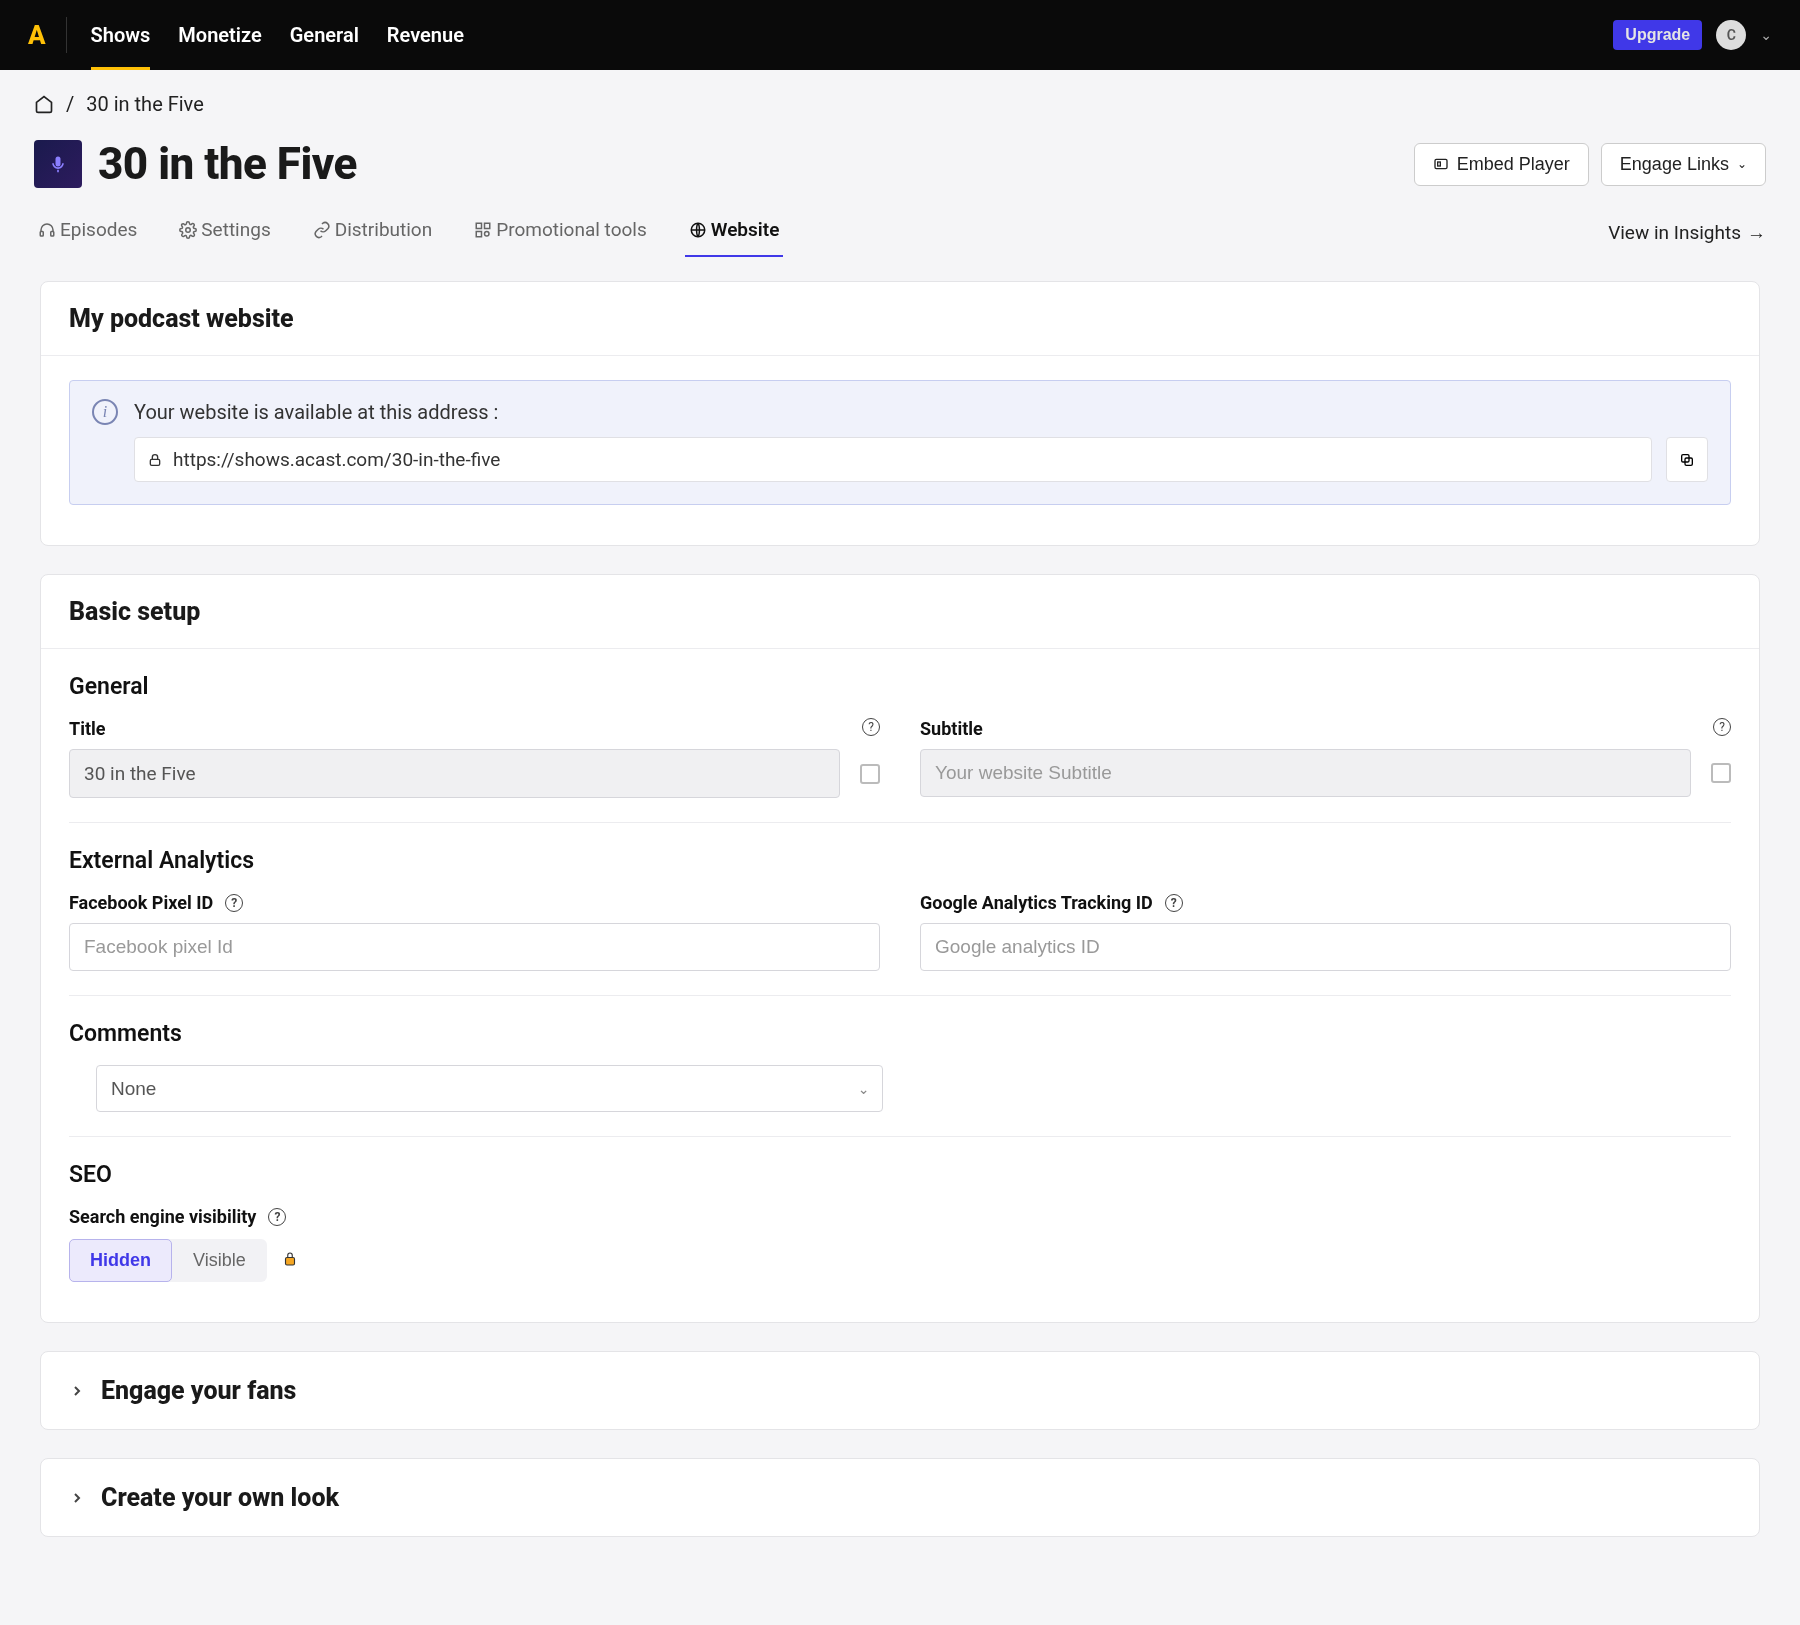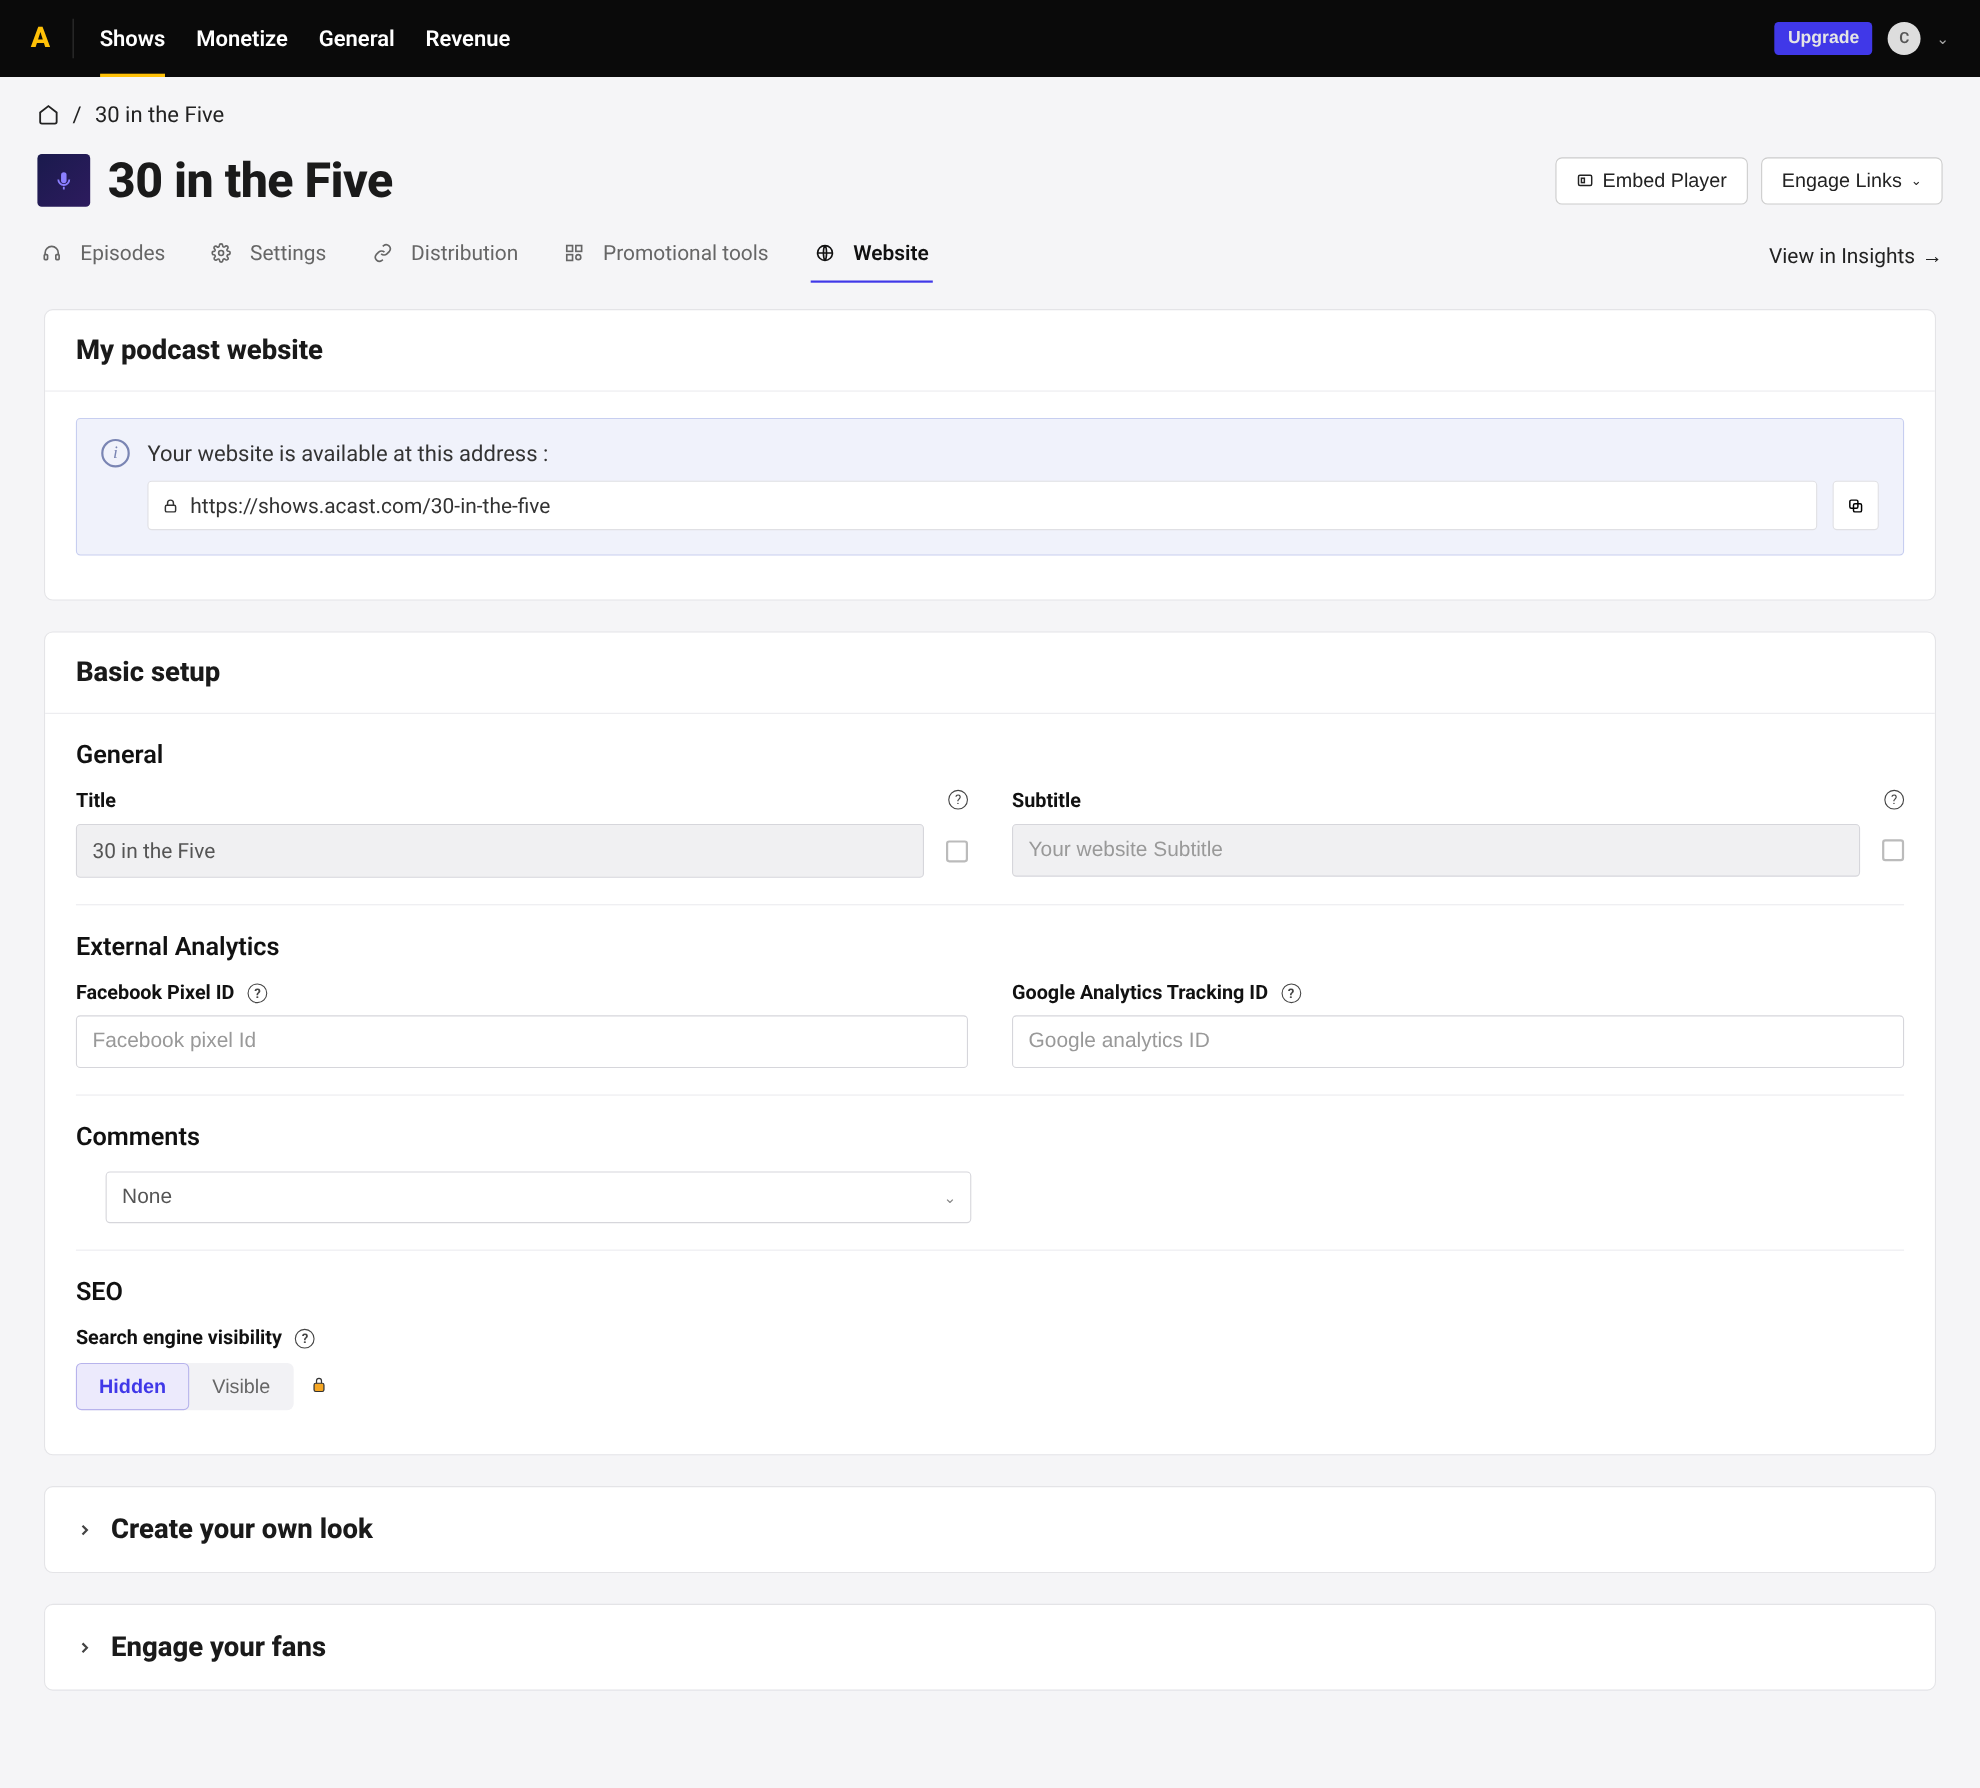--- a/index.html
+++ b/index.html
@@ -25,21 +25,21 @@
 .title-row { display: flex; align-items: center; padding: 12px 34px 18px; }
 .show-art { width: 48px; height: 48px; border-radius: 4px; background: linear-gradient(135deg, #1a1a4d 0%, #2d1b5e 100%); margin-right: 16px; display: flex; align-items: center; justify-content: center; }
 .show-art svg { width: 20px; height: 20px; color: #8b7fff; }
 .show-title { font-size: 44px; font-weight: 800; letter-spacing: -0.5px; }
 .title-actions { margin-left: auto; display: flex; gap: 12px; }
 .btn-outline { background: #fff; border: 1px solid #ccc; border-radius: 6px; padding: 10px 18px; font-size: 18px; cursor: pointer; display: flex; align-items: center; gap: 8px; color: #222; }
 
 
 .tabs-row { display: flex; align-items: center; padding: 0 34px; border-bottom: none; }
 .tabs { display: flex; gap: 34px; }
-.tab { display: flex; align-items: center; gap: 17px; padding: 10px 4px 14px; color: #666; font-size: 19px; cursor: pointer; border-bottom: 2px solid transparent; }
+.tab { display: flex; align-items: center; gap: 4px; padding: 10px 4px 14px; color: #666; font-size: 19px; cursor: pointer; border-bottom: 2px solid transparent; }
 .tab.active { color: #111; font-weight: 600; border-bottom-color: #4038e8; }
 .tab svg { width: 18px; height: 18px; }
 .insights-link { margin-left: auto; color: #222; font-size: 19px; cursor: pointer; display: flex; align-items: center; gap: 6px; }
 
 
 .content { padding: 24px 40px 40px; }
 .card { background: #fff; border: 1px solid #e4e4e7; border-radius: 8px; margin-bottom: 28px; }
 .card-header { padding: 22px 28px; border-bottom: 1px solid #ececef; font-size: 25px; font-weight: 800; }
 .card-body { padding: 24px 28px 40px; }
 
@@ -305,23 +305,23 @@
         </div>
       </div>
 
     </div>
   </div>
 
   <div class="card collapse-card">
     <svg class="chevron" width="16" height="16" viewBox="0 0 24 24" fill="none" stroke="currentColor" stroke-width="3">
         <polyline points="9 6 15 12 9 18"></polyline>
       </svg>
-    <div class="collapse-title">Create your own look</div>
+    <div class="collapse-title">Engage your fans</div>
   </div>
 
   <div class="card collapse-card">
     <svg class="chevron" width="16" height="16" viewBox="0 0 24 24" fill="none" stroke="currentColor" stroke-width="3">
         <polyline points="9 6 15 12 9 18"></polyline>
       </svg>
-    <div class="collapse-title">Engage your fans</div>
+    <div class="collapse-title">Create your own look</div>
   </div>
 
 </div>
 
 </body></html>

